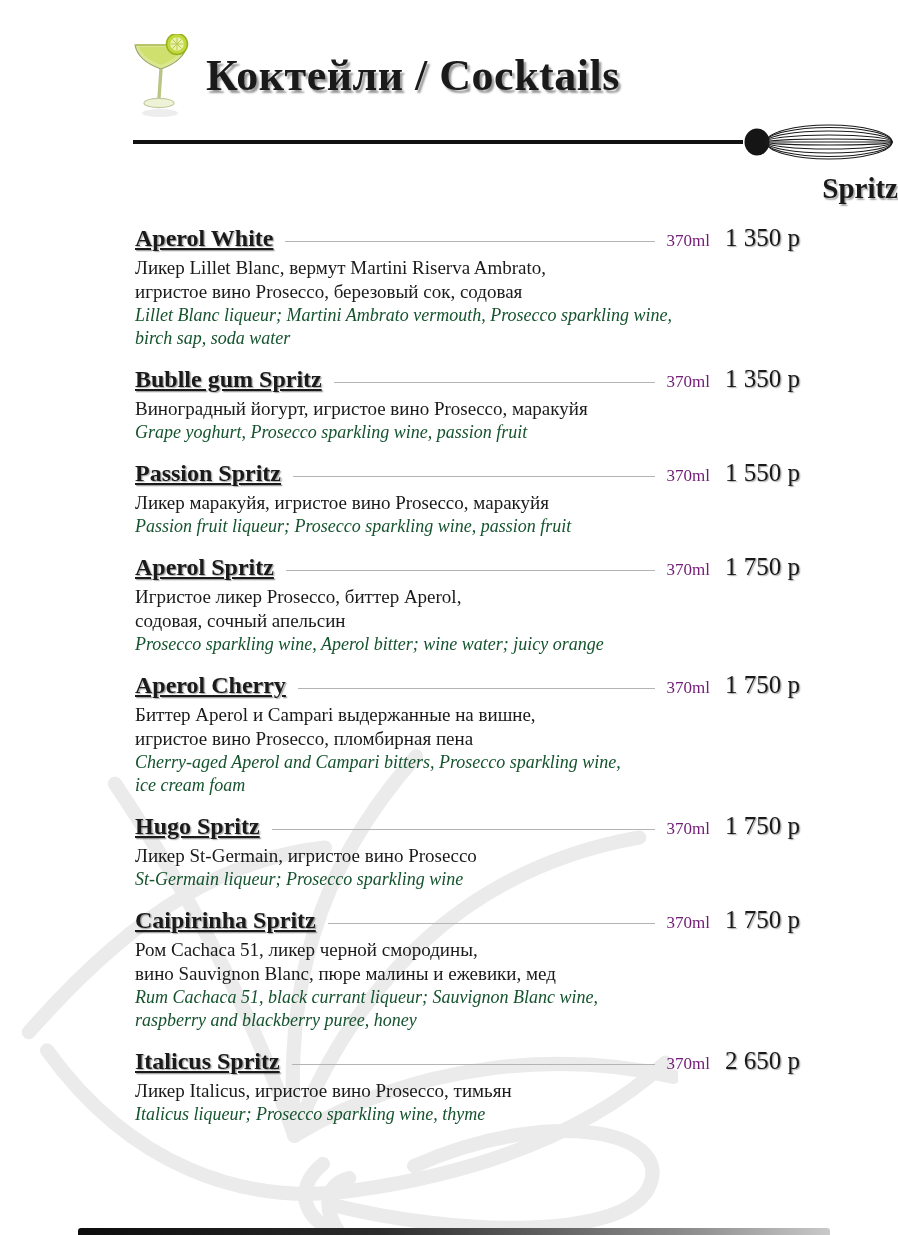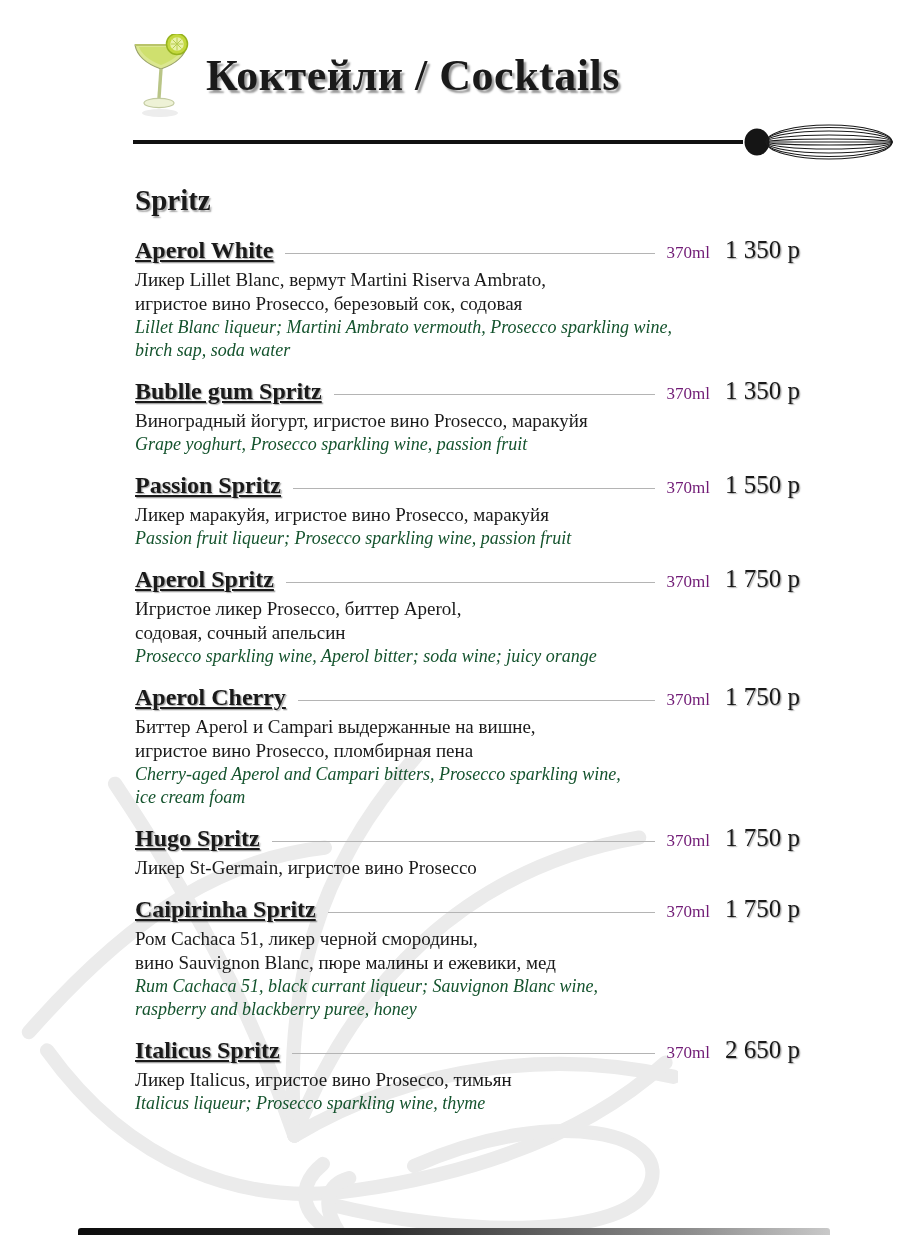--- a/index.html
+++ b/index.html
@@ -18,22 +18,23 @@
   .page-title{
     margin:0 0 6px 14px;font-size:44px;font-weight:700;letter-spacing:.5px;
     text-shadow:2.5px 2.5px 2px rgba(0,0,0,.4);white-space:nowrap;
   }
   .rule-row{display:flex;align-items:center;margin:2px 0 0 133px;width:762px;height:36px;}
   .rule-line{width:610px;height:4px;background:#111;flex:0 0 auto;}
   .rule-ornament{width:152px;height:36px;flex:0 0 auto;}
 
   
   .section-title{
-    margin:24px 0 19px 135px;font-size:29px;font-weight:700;
+    margin:12px 0 19px 135px;font-size:29px;font-weight:700;
     text-shadow:1.5px 1.5px 1.5px rgba(0,0,0,.35);
+    text-align:right;
   }
 
   
   .items{margin-left:135px;width:665px;}
   .item{margin-bottom:15px;}
   .item-head{display:flex;align-items:baseline;line-height:28px;}
   .item-name{
     margin:0;font-size:24px;font-weight:700;white-space:nowrap;
     text-shadow:1.3px 1.3px 1.2px rgba(0,0,0,.35);
     text-decoration:underline;
@@ -140,21 +141,21 @@
 
       <div class="item">
         <div class="item-head">
           <h3 class="item-name">Aperol Spritz</h3>
           <span class="leader"></span>
           <span class="item-vol">370ml</span>
           <span class="item-price">1 750 р</span>
         </div>
         <p class="desc-ru">Игристое ликер Prosecco, биттер Aperol,
 содовая, сочный апельсин</p>
-        <p class="desc-en">Prosecco sparkling wine, Aperol bitter; soda wine; juicy orange</p>
+        <p class="desc-en">Prosecco sparkling wine, Aperol bitter; wine water; juicy orange</p>
       </div>
 
       <div class="item">
         <div class="item-head">
           <h3 class="item-name">Aperol Cherry</h3>
           <span class="leader"></span>
           <span class="item-vol">370ml</span>
           <span class="item-price">1 750 р</span>
         </div>
         <p class="desc-ru">Биттер Aperol и Campari выдержанные на вишне,
@@ -164,20 +165,21 @@
       </div>
 
       <div class="item">
         <div class="item-head">
           <h3 class="item-name">Hugo Spritz</h3>
           <span class="leader"></span>
           <span class="item-vol">370ml</span>
           <span class="item-price">1 750 р</span>
         </div>
         <p class="desc-ru">Ликер St-Germain, игристое вино Prosecco</p>
+        <p class="desc-en">St-Germain liqueur; Prosecco sparkling wine</p>
       </div>
 
       <div class="item">
         <div class="item-head">
           <h3 class="item-name">Caipirinha Spritz</h3>
           <span class="leader"></span>
           <span class="item-vol">370ml</span>
           <span class="item-price">1 750 р</span>
         </div>
         <p class="desc-ru">Ром Cachaca 51, ликер черной смородины,

